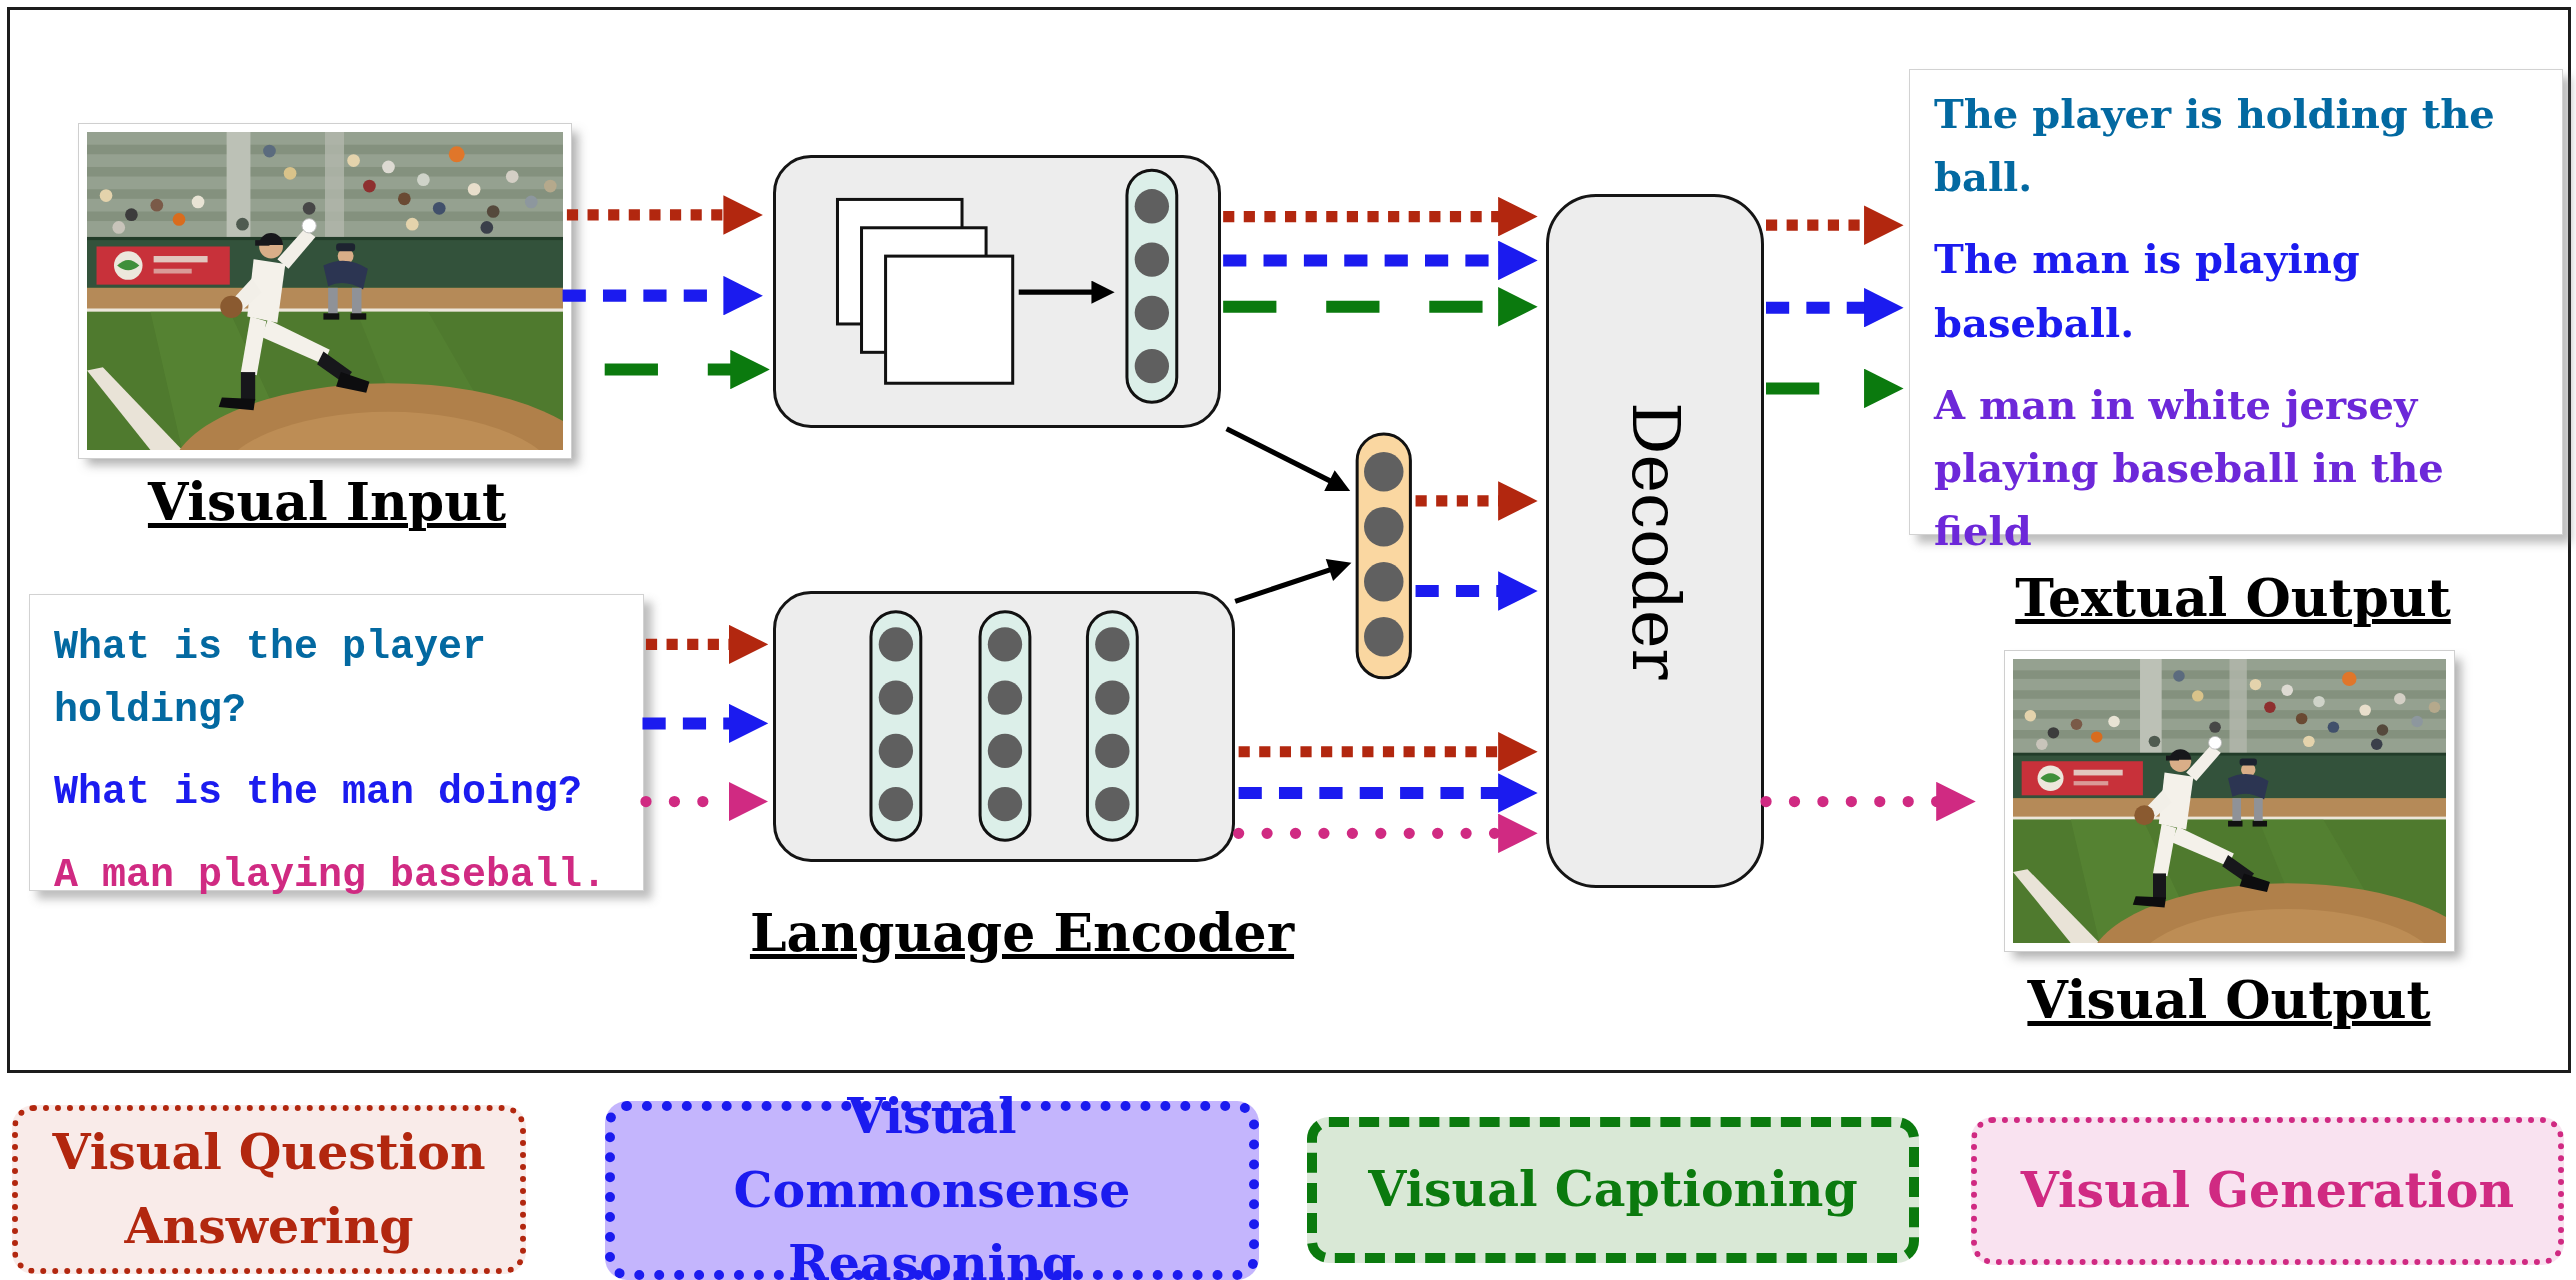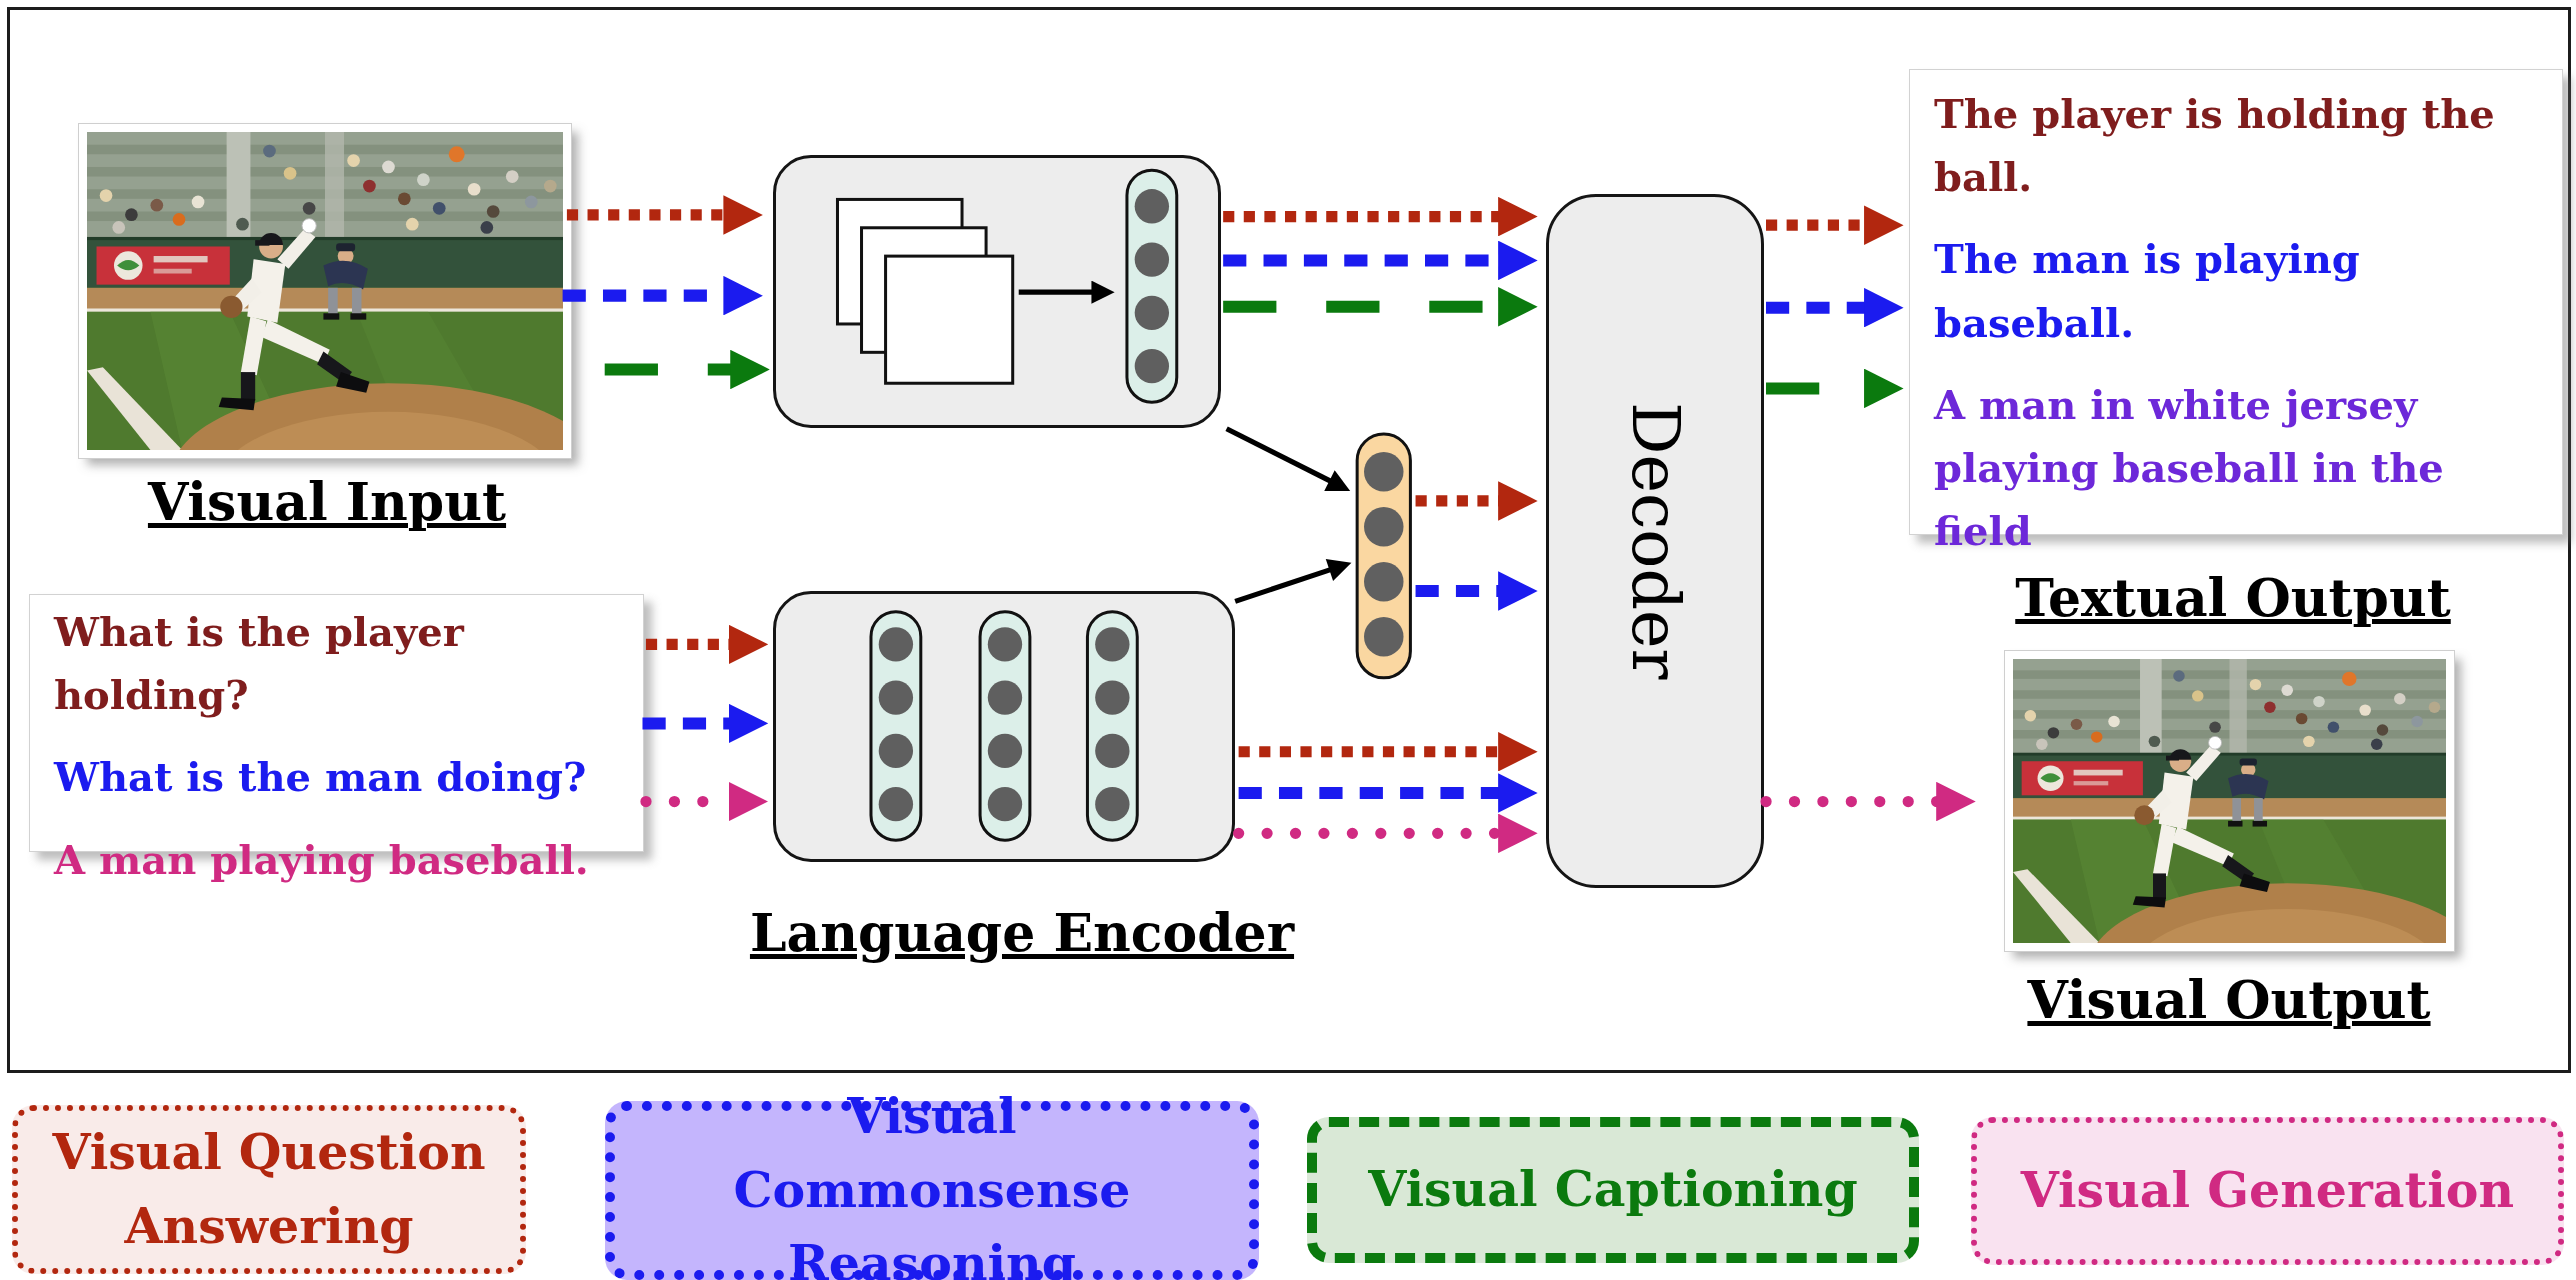--- a/index.html
+++ b/index.html
@@ -26,21 +26,21 @@
     position:absolute;width:550px;text-align:center;font-weight:bold;font-size:52px;color:#000;text-decoration:underline;
   }
   
   .card{
     position:absolute;background:#ffffff;border:1.7px solid #d2d2d2;box-sizing:border-box;
     box-shadow:7.7px 7.7px 8.6px rgba(110,110,110,.45);
     font-weight:bold;font-size:40px;line-height:1.58;
   }
   .card p{margin:0 0 19px 0;}
   .card p:last-child{margin-bottom:0;}
-  .c-vqa{color:#7f1d1d;}
+  .c-vqa{color:#0369a1;}
   .c-vcr{color:#1b1bef;}
   .c-vc{color:#6d28d9;}
   .c-vg{color:#d02a82;}
   
   .photo{
     position:absolute;box-sizing:border-box;border:8.6px solid #ffffff;outline:0.9px solid #cfcfcf;
     box-shadow:7.7px 7.7px 9.4px rgba(100,100,100,.5);background:#8aa06d;
   }
   .photo svg{display:block;width:100%;height:100%;}
   
@@ -162,21 +162,21 @@
 
   <div class="module" style="left:773px;top:155px;width:448px;height:273px;"></div>
 
   <div class="module" style="left:773px;top:591px;width:462px;height:271px;"></div>
   <div class="seclabel" style="left:747px;top:902px;">Language Encoder</div>
 
   <div class="module decoder" style="left:1546px;top:194px;width:218px;height:694px;">
     <div class="decoder-text">Decoder</div>
   </div>
 
-  <div class="card" style="left:29px;top:594px;width:615px;height:258px;padding:5px 24px;">
+  <div class="card" style="left:29px;top:594px;width:615px;height:297px;padding:21px 24px;font-family:Liberation Mono, monospace;">
     <p class="c-vqa">What is the player holding?</p>
     <p class="c-vcr">What is the man doing?</p>
     <p class="c-vg">A man playing baseball.</p>
   </div>
 
   <div class="card" style="left:1909px;top:69px;width:654px;height:466px;padding:12px 24px;">
     <p class="c-vqa">The player is holding the ball.</p>
     <p class="c-vcr">The man is playing baseball.</p>
     <p class="c-vc">A man in white jersey playing baseball in the field</p>
   </div>

